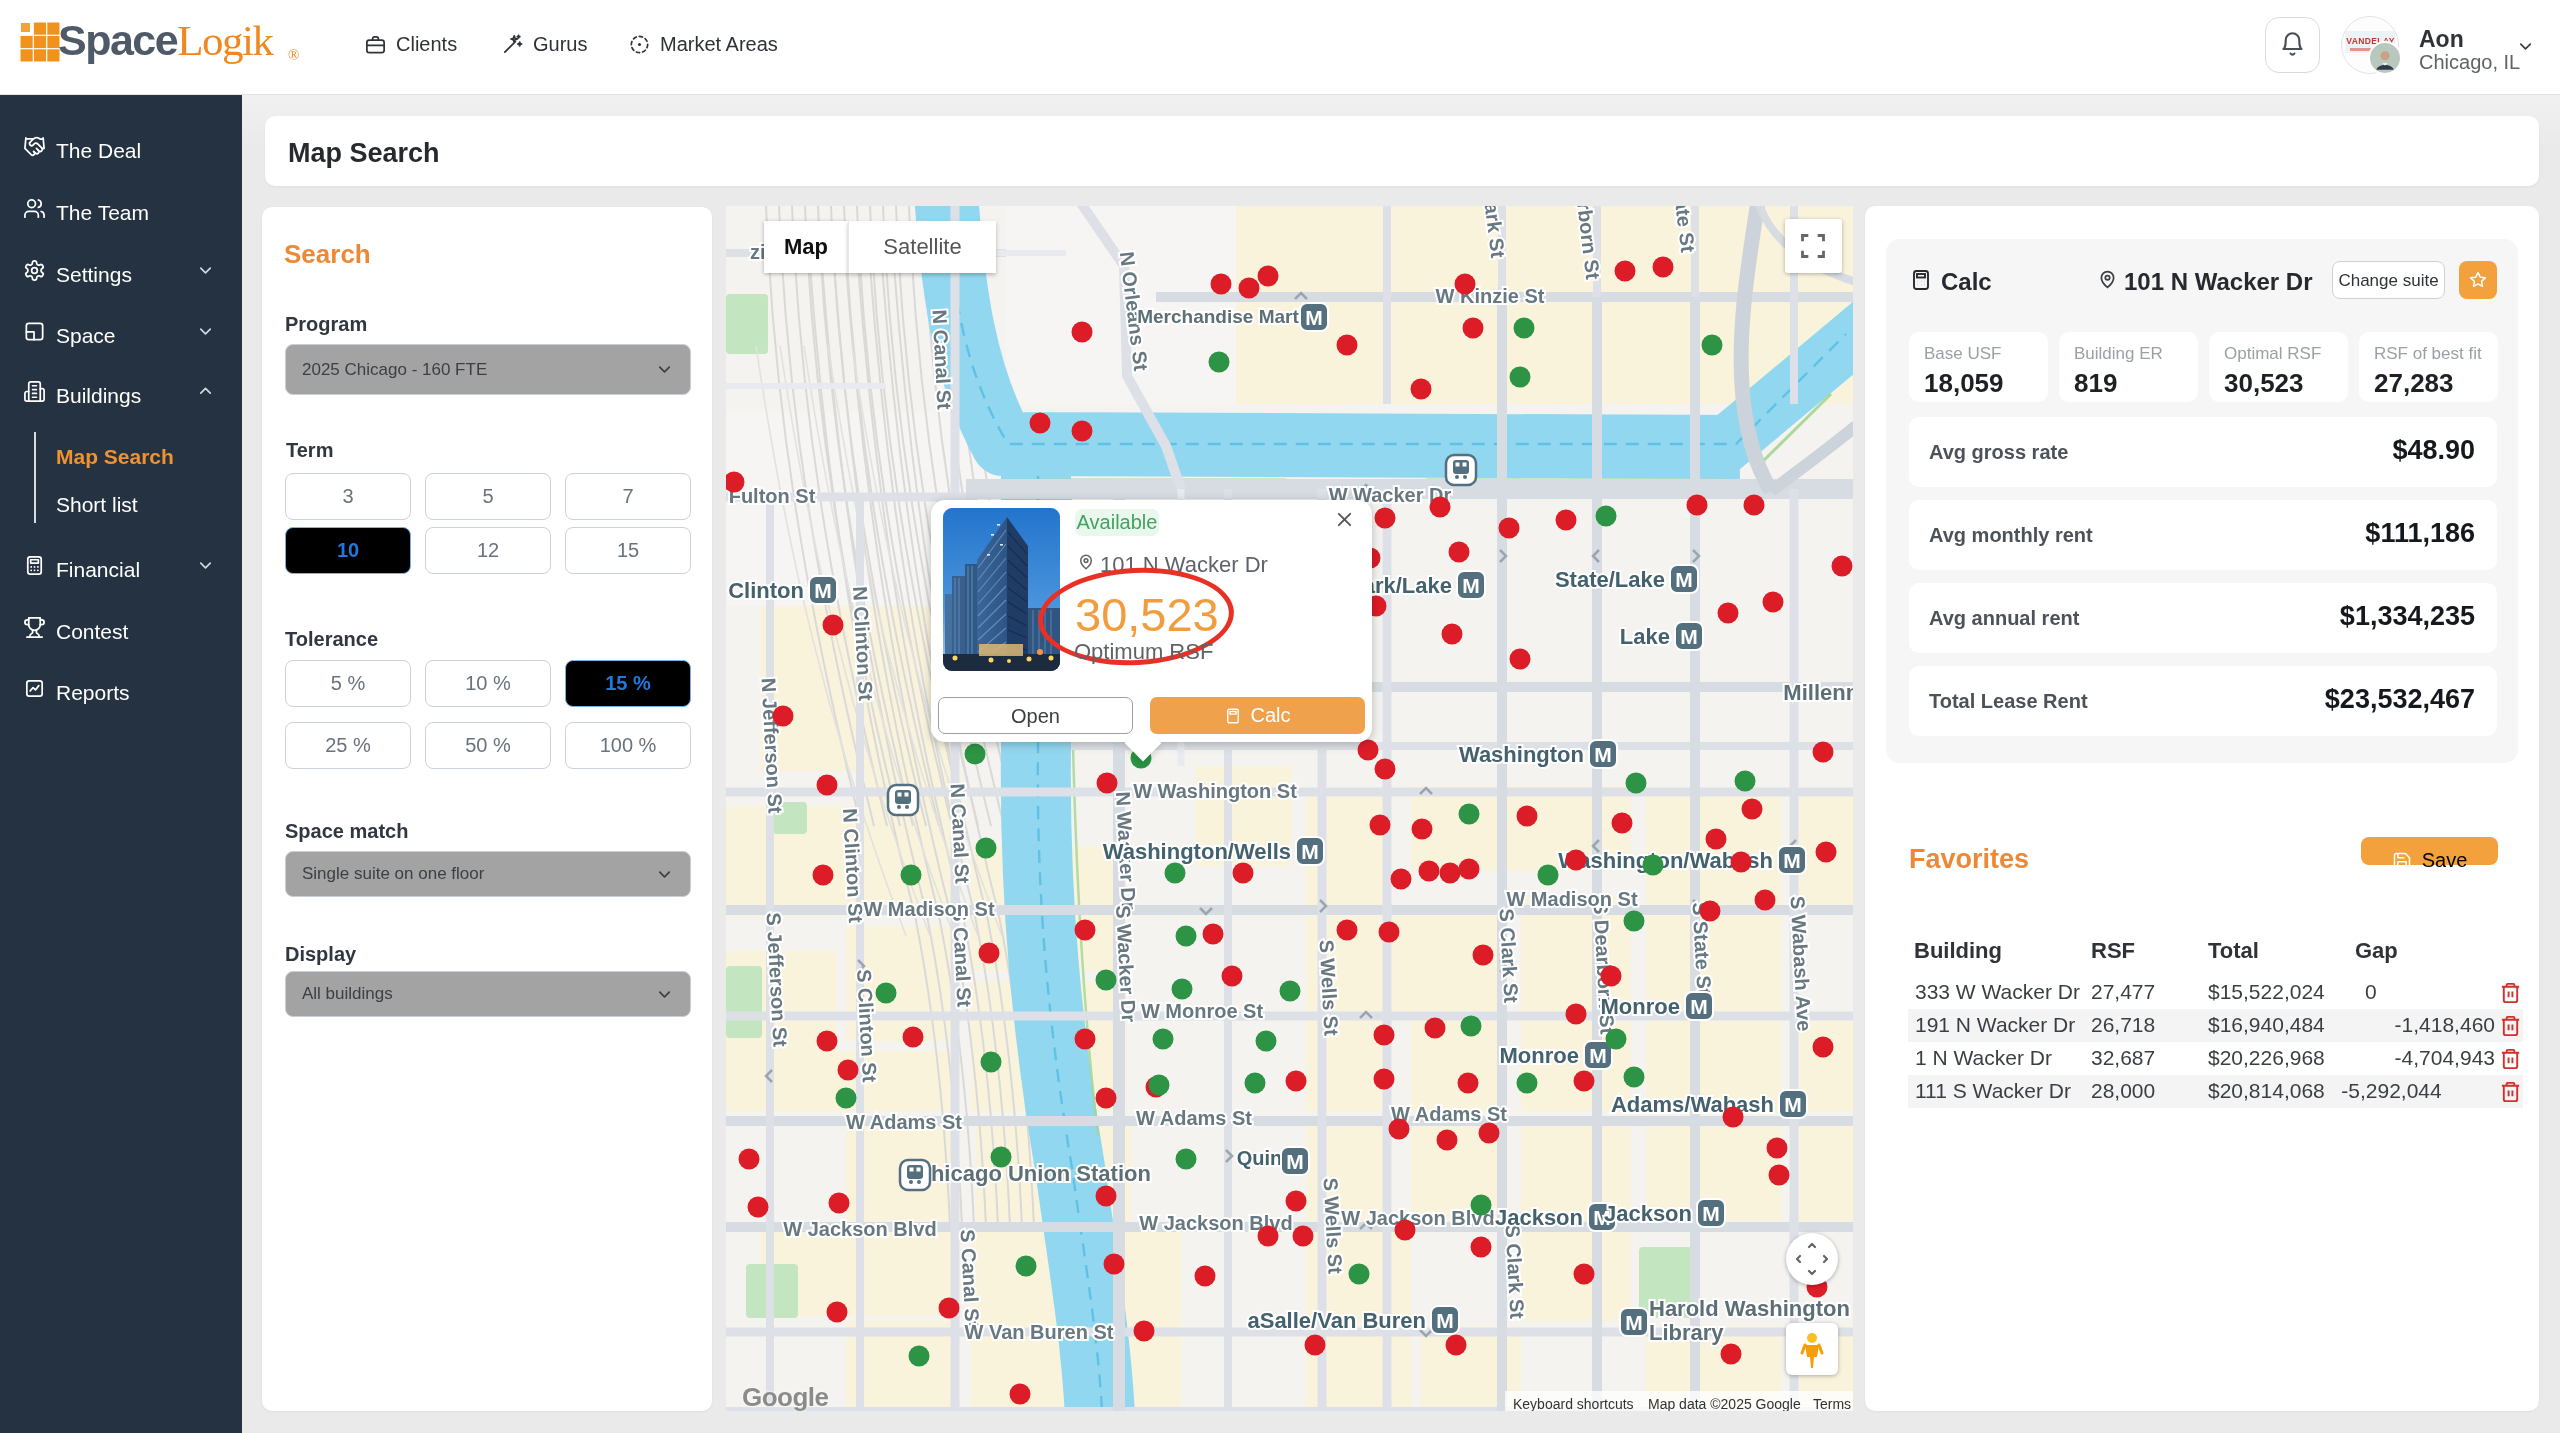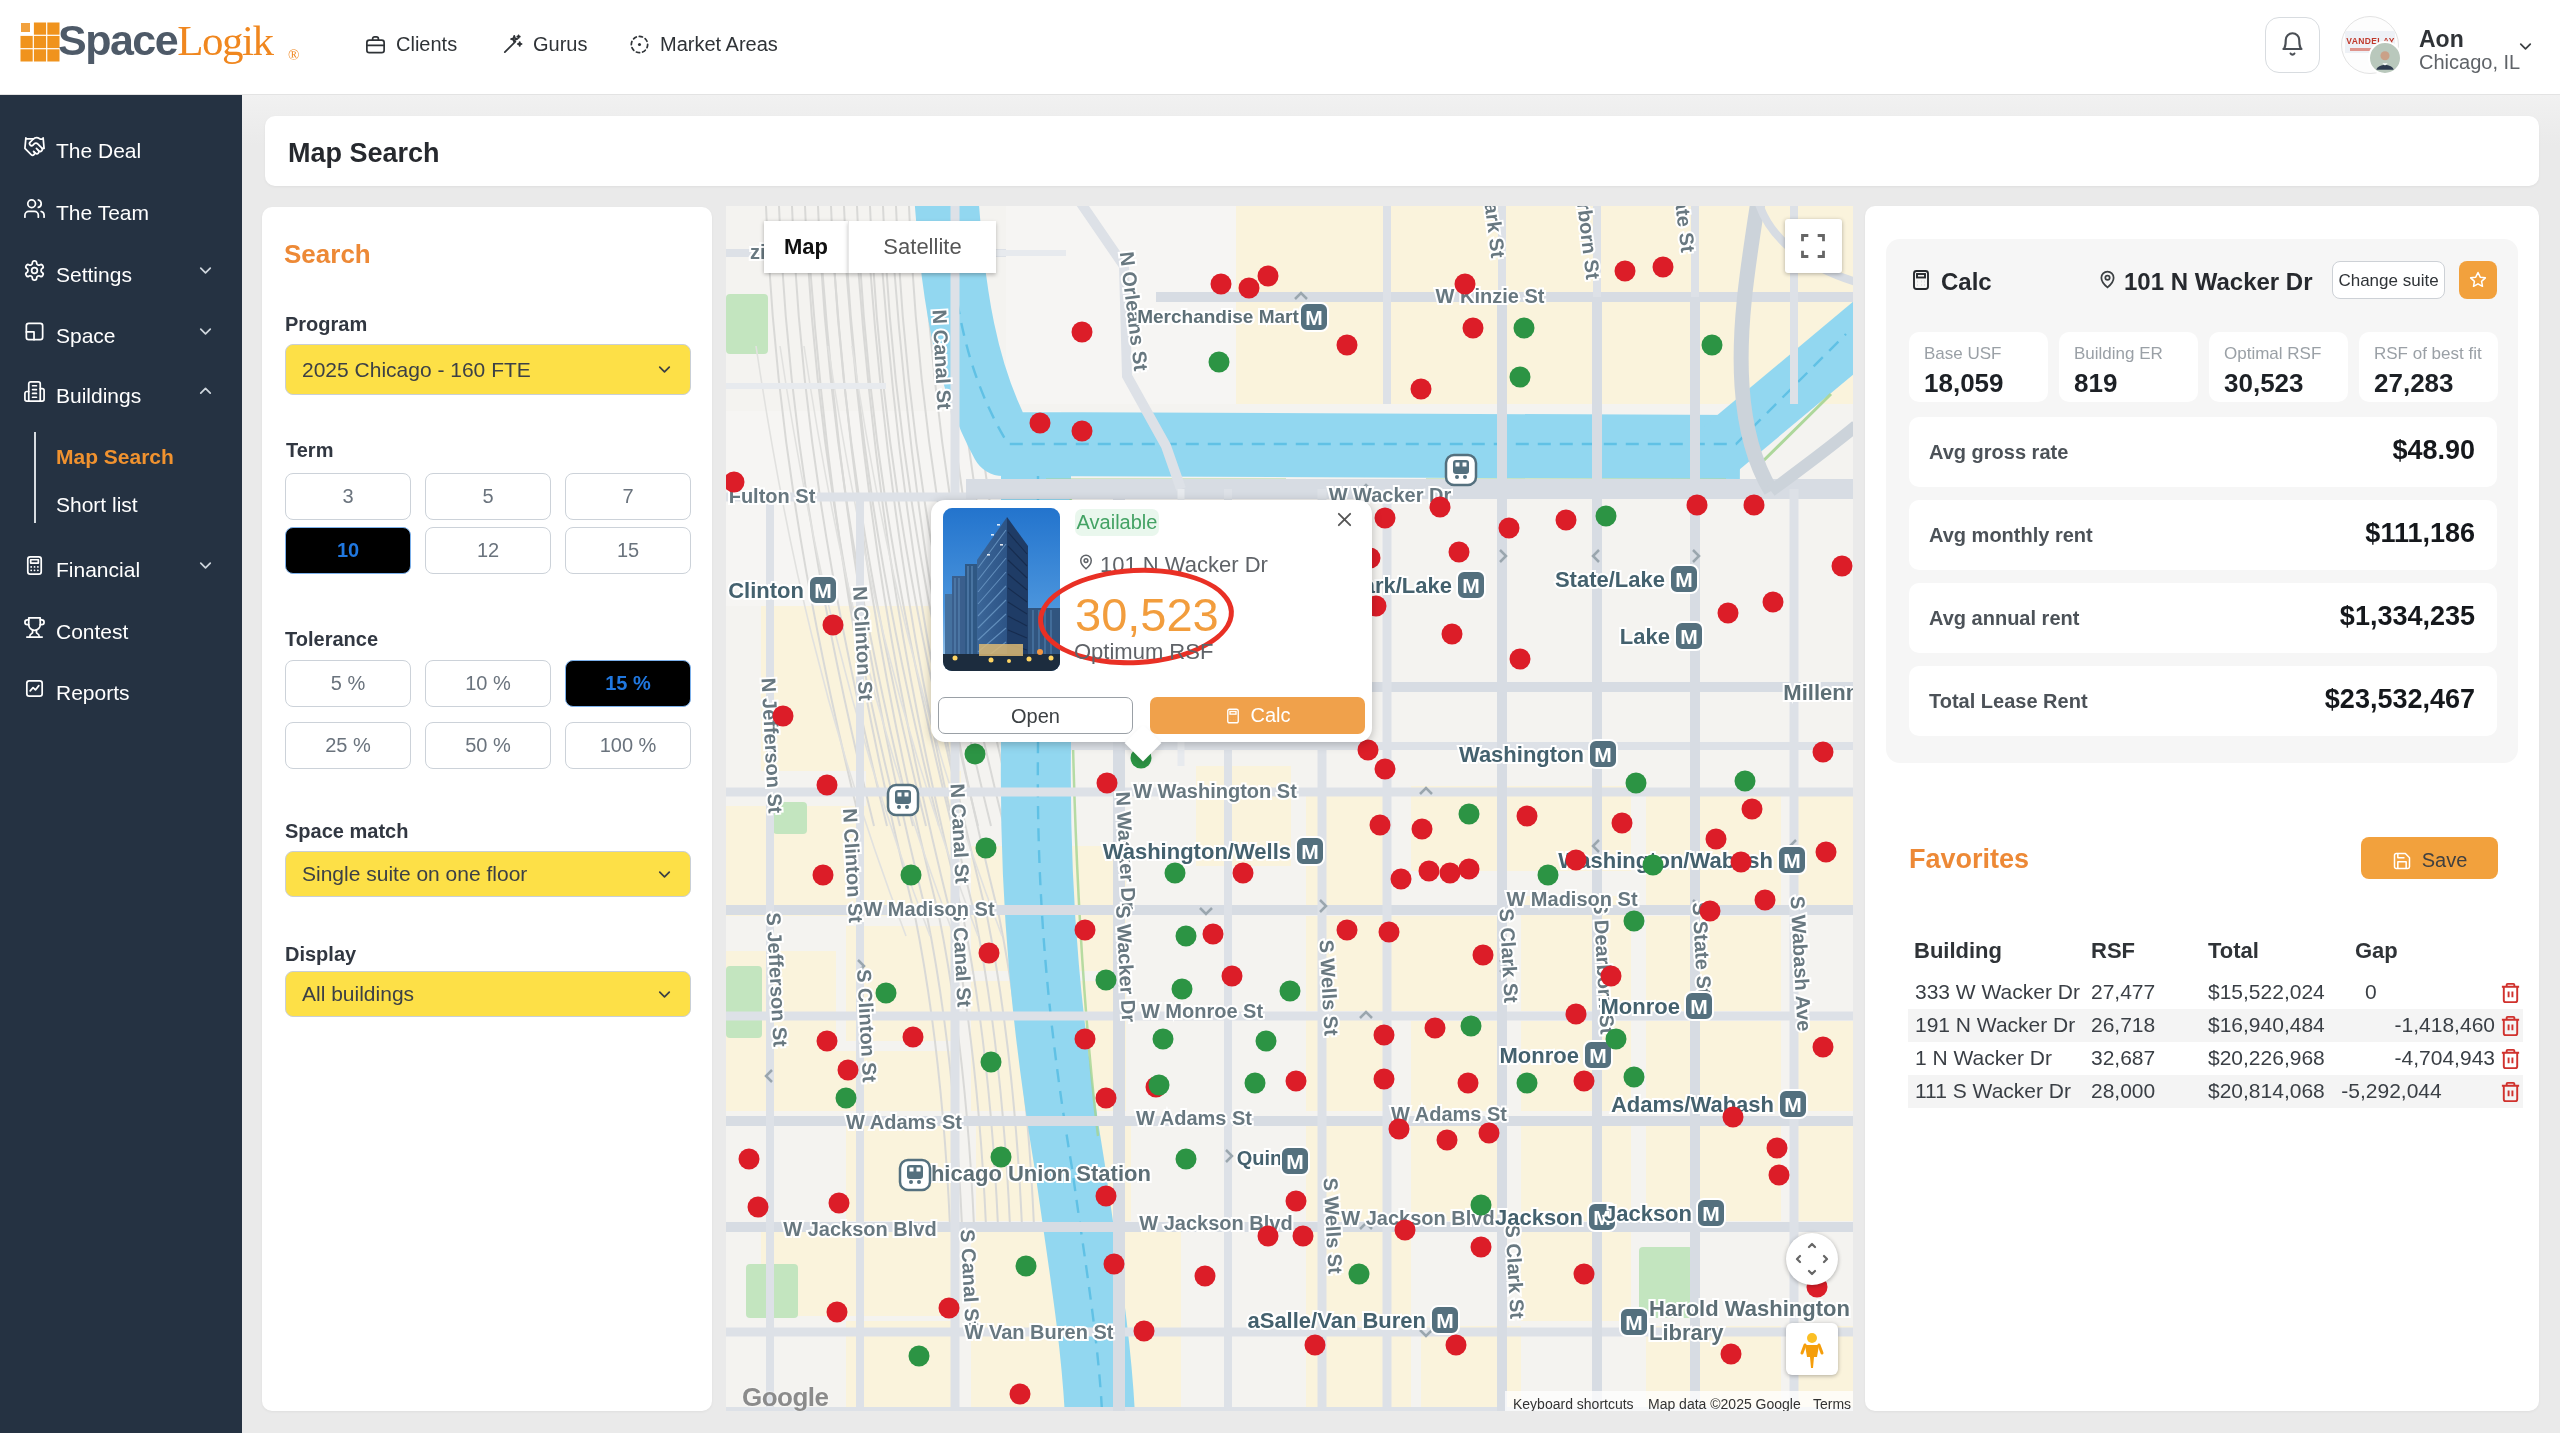--- a/index.html
+++ b/index.html
@@ -2,21 +2,21 @@
 <html><head><meta charset="utf-8"><title>SpaceLogik</title><style>
 *{margin:0;padding:0;box-sizing:border-box}
 html,body{width:2560px;height:1433px;font-family:"Liberation Sans",sans-serif;background:#eaeaea;overflow:hidden}
 .abs{position:absolute}
 #topbar{position:absolute;left:0;top:0;width:2560px;height:95px;background:#fff;border-bottom:1px solid #e3e3e3}
 #sidebar{position:absolute;left:0;top:95px;width:242px;height:1338px;background:#253242;}
 #content{position:absolute;left:242px;top:95px;width:2318px;height:1338px;background:linear-gradient(#f1f1f1,#eaeaea 50px)}
 .card{position:absolute;background:#fff;border-radius:10px;box-shadow:0 1px 3px rgba(0,0,0,.05)}
 .mitem{position:absolute;left:0;width:242px;height:44px;color:#fff;font-size:21px}
 .mitem span{position:absolute;left:56px;top:10px}
-.sel{font-size:21px;color:#3c4046;border:1px solid #c9cfd6;border-radius:8px;background:#fde047;position:absolute;display:flex;align-items:center;padding-left:16px}
+.sel{font-size:17px;color:#3c4046;border:1px solid #c9cfd6;border-radius:8px;background:#a3a3a3;position:absolute;display:flex;align-items:center;padding-left:16px}
 .lbl{position:absolute;font-size:20px;font-weight:bold;color:#313741}
 .tbtn{position:absolute;width:126px;height:47px;border:1px solid #ccd2d9;border-radius:8px;background:#fff;color:#6a737d;font-size:20px;display:flex;align-items:center;justify-content:center}
 .tbtn.on{background:#000000;border:1.5px solid #7cb0ea;color:#2077df;font-weight:bold}
 .statbox{position:absolute;background:#fff;border-radius:10px;width:139px;height:70px}
 .statbox .k{position:absolute;left:15px;top:12px;font-size:17px;color:#9aa0a6}
 .statbox .v{position:absolute;left:15px;top:36px;font-size:26px;font-weight:bold;color:#1d2126}
 .rrow{position:absolute;background:#ffffff;border-radius:10px;left:1909px;width:588px;height:70px}
 .rrow .k{position:absolute;left:20px;top:24px;font-size:20px;font-weight:bold;color:#4c5258}
 .rrow .v{position:absolute;right:22px;top:18px;font-size:27px;font-weight:bold;color:#15181c}
 .frow{position:absolute;left:1908px;width:615px;height:33px;font-size:21px;color:#3a3f45}
@@ -787,21 +787,21 @@
   </div>
 <div class="rrow" style="top:583px">
     <div class="k">Avg annual rent</div>
     <div class="v">$1,334,235</div>
   </div>
 <div class="rrow" style="top:666px">
     <div class="k">Total Lease Rent</div>
     <div class="v">$23,532,467</div>
   </div>
 <div class="abs" style="left:1909px;top:844px;font-size:27px;font-weight:bold;color:#ed8936">Favorites</div>
-<div class="abs" style="left:2361px;top:837px;width:137px;height:42px;border-radius:8px;background:#f2a13d;color:#404040;font-size:20px;text-align:center;line-height:46px"><svg style="vertical-align:-4px;margin-right:10px" width="20" height="20" viewBox="0 0 24 24" fill="none" stroke="#fff" stroke-width="1.8" stroke-linejoin="round">
+<div class="abs" style="left:2361px;top:837px;width:137px;height:28px;border-radius:8px;background:#f2a13d;color:#000000;font-size:20px;text-align:center;line-height:46px"><svg style="vertical-align:-4px;margin-right:10px" width="20" height="20" viewBox="0 0 24 24" fill="none" stroke="#fff" stroke-width="1.8" stroke-linejoin="round">
       <path d="M19 21H5a2 2 0 0 1-2-2V5a2 2 0 0 1 2-2h11l5 5v11a2 2 0 0 1-2 2z"></path>
       <path d="M17 21v-8H7v8M7 3v5h8"></path>
     </svg>Save</div>
 <div class="abs" style="left:1914px;top:938px;font-size:22px;font-weight:bold;color:#2f3337">Building</div>
 <div class="abs" style="left:2091px;top:938px;font-size:22px;font-weight:bold;color:#2f3337">RSF</div>
 <div class="abs" style="left:2208px;top:938px;font-size:22px;font-weight:bold;color:#2f3337">Total</div>
 <div class="abs" style="left:2355px;top:938px;font-size:22px;font-weight:bold;color:#2f3337">Gap</div>
 <div class="frow" style="top:976px;">
     <div class="fcell" style="left:7px">333 W Wacker Dr</div>
     <div class="fcell" style="left:183px">27,477</div>

